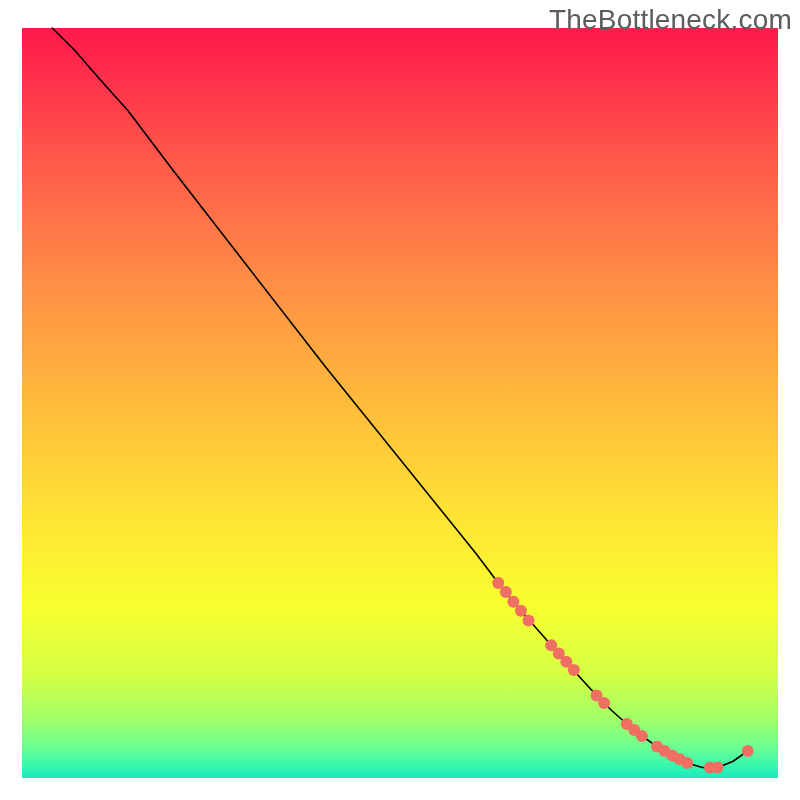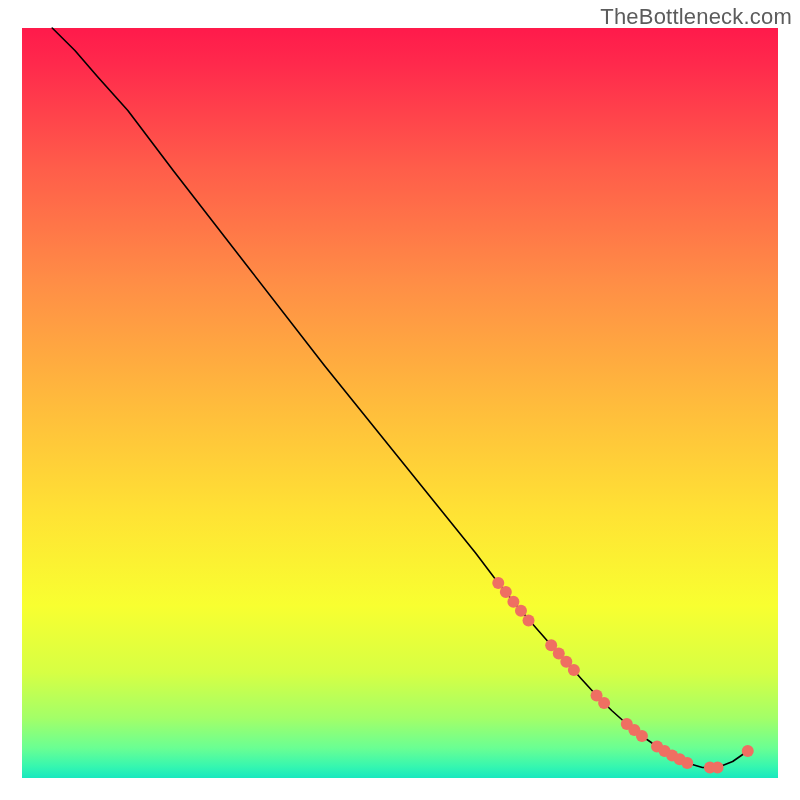--- a/index.html
+++ b/index.html
@@ -13,21 +13,21 @@
   }
   .wrap {
     position: relative;
     width: 800px;
     height: 800px;
   }
   .watermark {
     position: absolute;
     top: 4px;
     right: 8px;
-    font-size: 22px;
+    font-size: 28px;
     font-weight: 400;
     color: #5c5c5c;
     z-index: 10;
     letter-spacing: 0.2px;
     text-align: center;
   }
   svg.plot {
     position: absolute;
     left: 0;
     top: 0;

